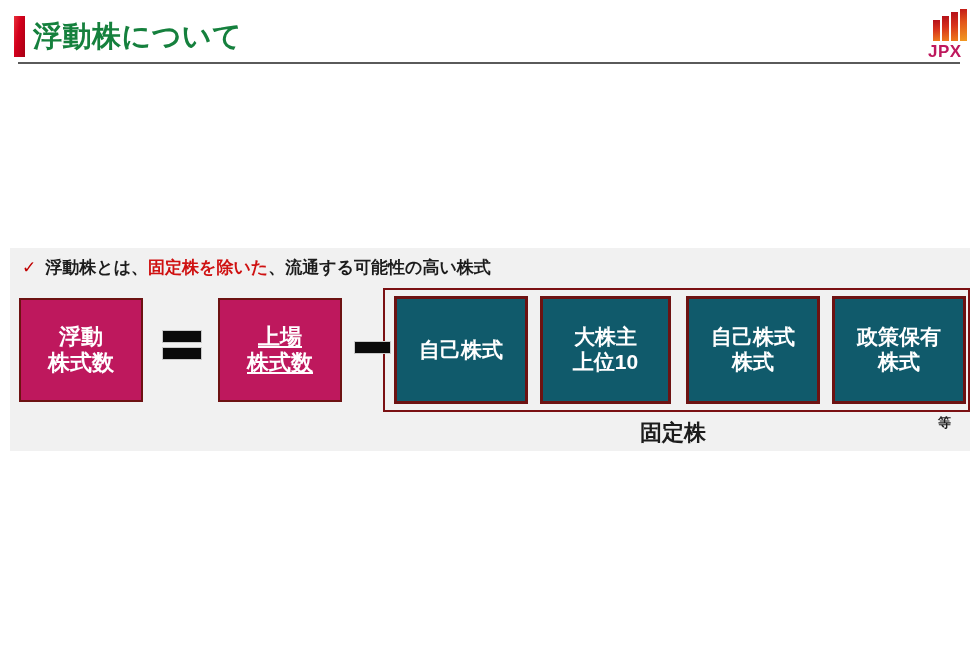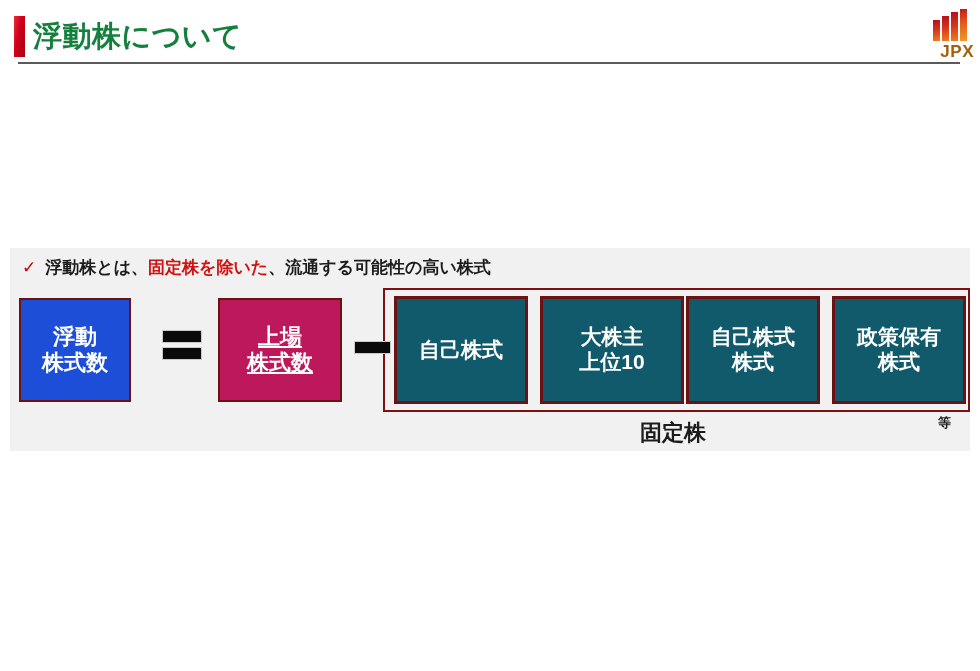--- a/index.html
+++ b/index.html
@@ -61,24 +61,24 @@
     width: 7px;
   }
   .jpx-logo .bar.b1 { left: 1px;  height: 21px; background: linear-gradient(170deg,#b4101a 0%, #d6321c 45%, #ef7d1e 100%); }
   .jpx-logo .bar.b2 { left: 10px; height: 25px; background: linear-gradient(170deg,#b4101a 0%, #d6321c 45%, #ef7d1e 100%); }
   .jpx-logo .bar.b3 { left: 19px; height: 29px; background: linear-gradient(170deg,#b4101a 0%, #d6321c 45%, #ef7d1e 100%); }
   .jpx-logo .bar.b4 { left: 28px; height: 32px; background: linear-gradient(170deg,#c21a18 0%, #e2551b 40%, #f29b23 100%); }
   .jpx-logo .wordmark {
     position: absolute;
     left: 0; top: 33px;
     width: 46px;
-    text-align: right;
+    text-align: left;
     font-size: 17px;
     font-weight: bold;
-    color: #a16207;
+    color: #be185d;
     letter-spacing: 0.5px;
     line-height: 19px;
   }
 
   
   .content-panel {
     position: absolute;
     left: 10px; top: 248px;
     width: 960px; height: 203px;
     background: #f1f1f1;
@@ -121,22 +121,22 @@
     align-items: center;
     justify-content: center;
     text-align: center;
     color: #ffffff;
     font-weight: bold;
     line-height: 1.18;
   }
 
   .fbox.red {
     left: 9px; top: 50px;
-    width: 112px; height: 104px;
-    background: #1d4ed8;
+    width: 124px; height: 104px;
+    background: #be185d;
     border: 2px solid #6d1212;
     font-size: 22px;
   }
   .fbox.orange {
     left: 208px; top: 50px;
     width: 124px; height: 104px;
     background: #be185d;
     border: 2px solid #6d1212;
     font-size: 22px;
     text-decoration: underline;
@@ -179,21 +179,21 @@
   }
 
   .fbox.teal {
     top: 48px;
     height: 108px;
     background: #105a6b;
     border: 3px solid #6d1212;
     font-size: 21px;
   }
   .fbox.teal.t1 { left: 384px; width: 134px; }
-  .fbox.teal.t2 { left: 530px; width: 144px; }
+  .fbox.teal.t2 { left: 530px; width: 131px; }
   .fbox.teal.t3 { left: 676px; width: 134px; }
   .fbox.teal.t4 { left: 822px; width: 134px; }
 
   .group-label {
     position: absolute;
     left: 630px; top: 172px;
     font-size: 22px;
     font-weight: bold;
     color: #1c1c1c;
     line-height: 26px;

